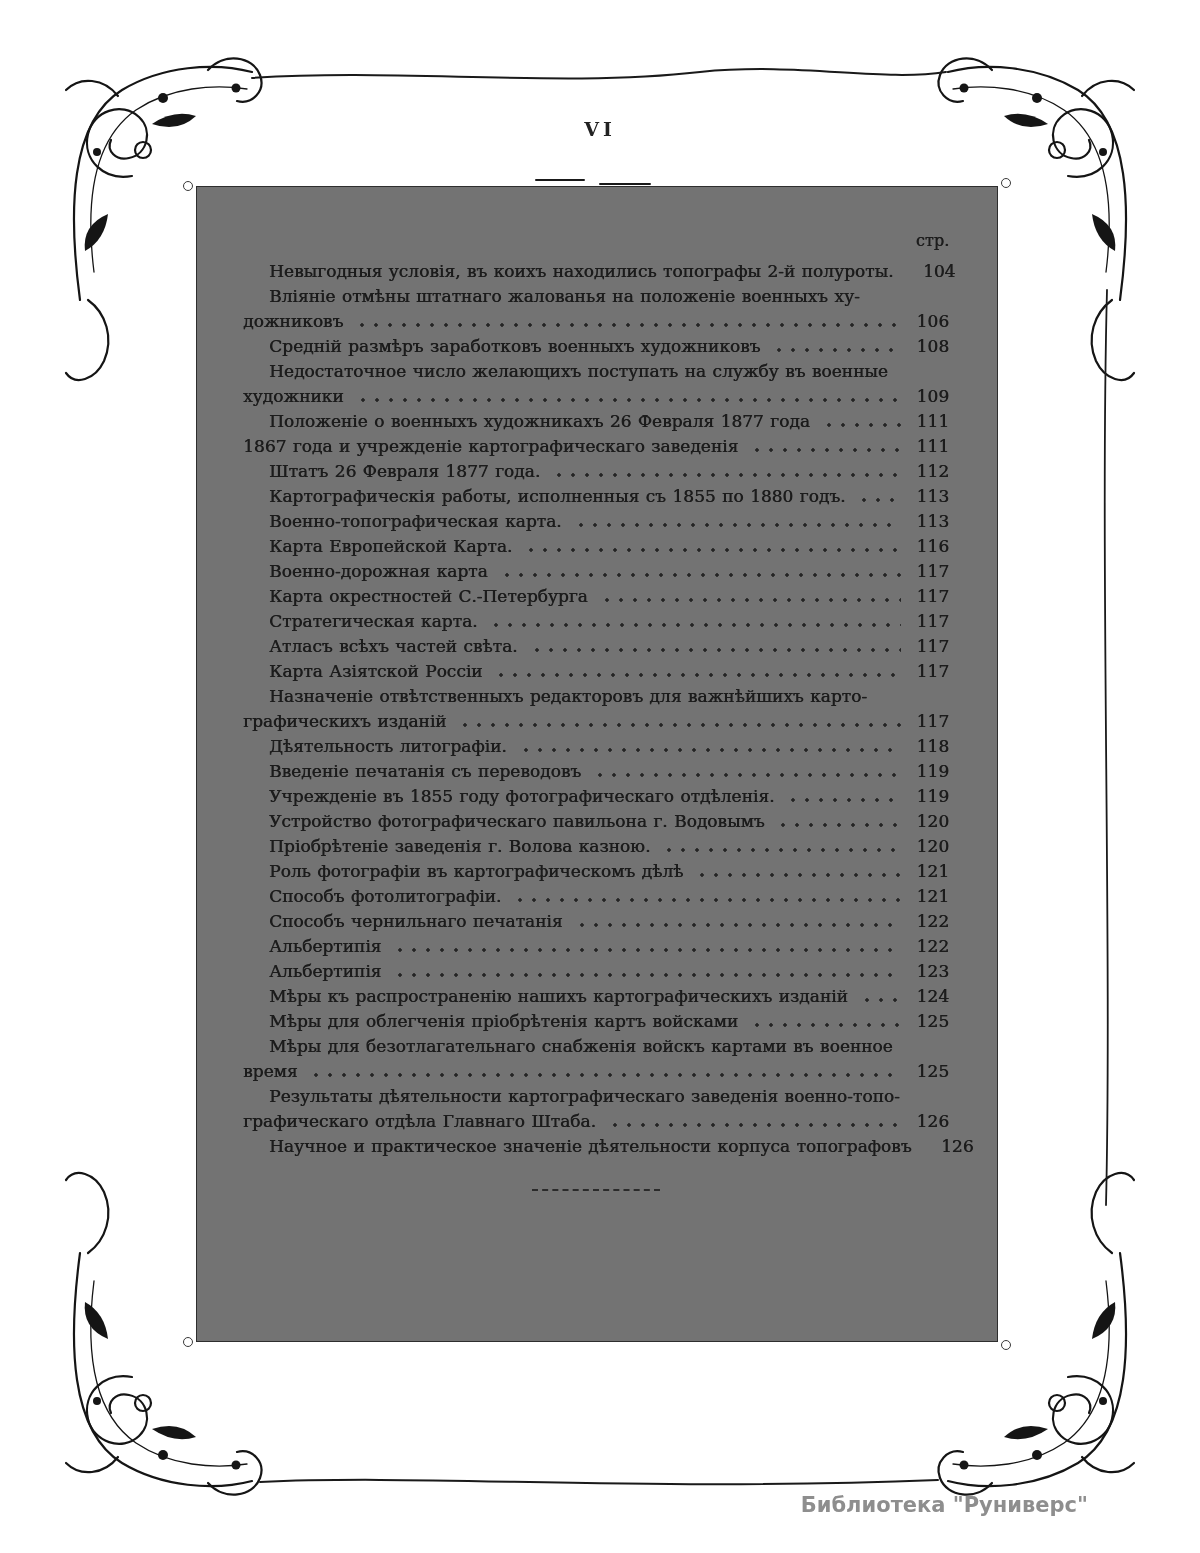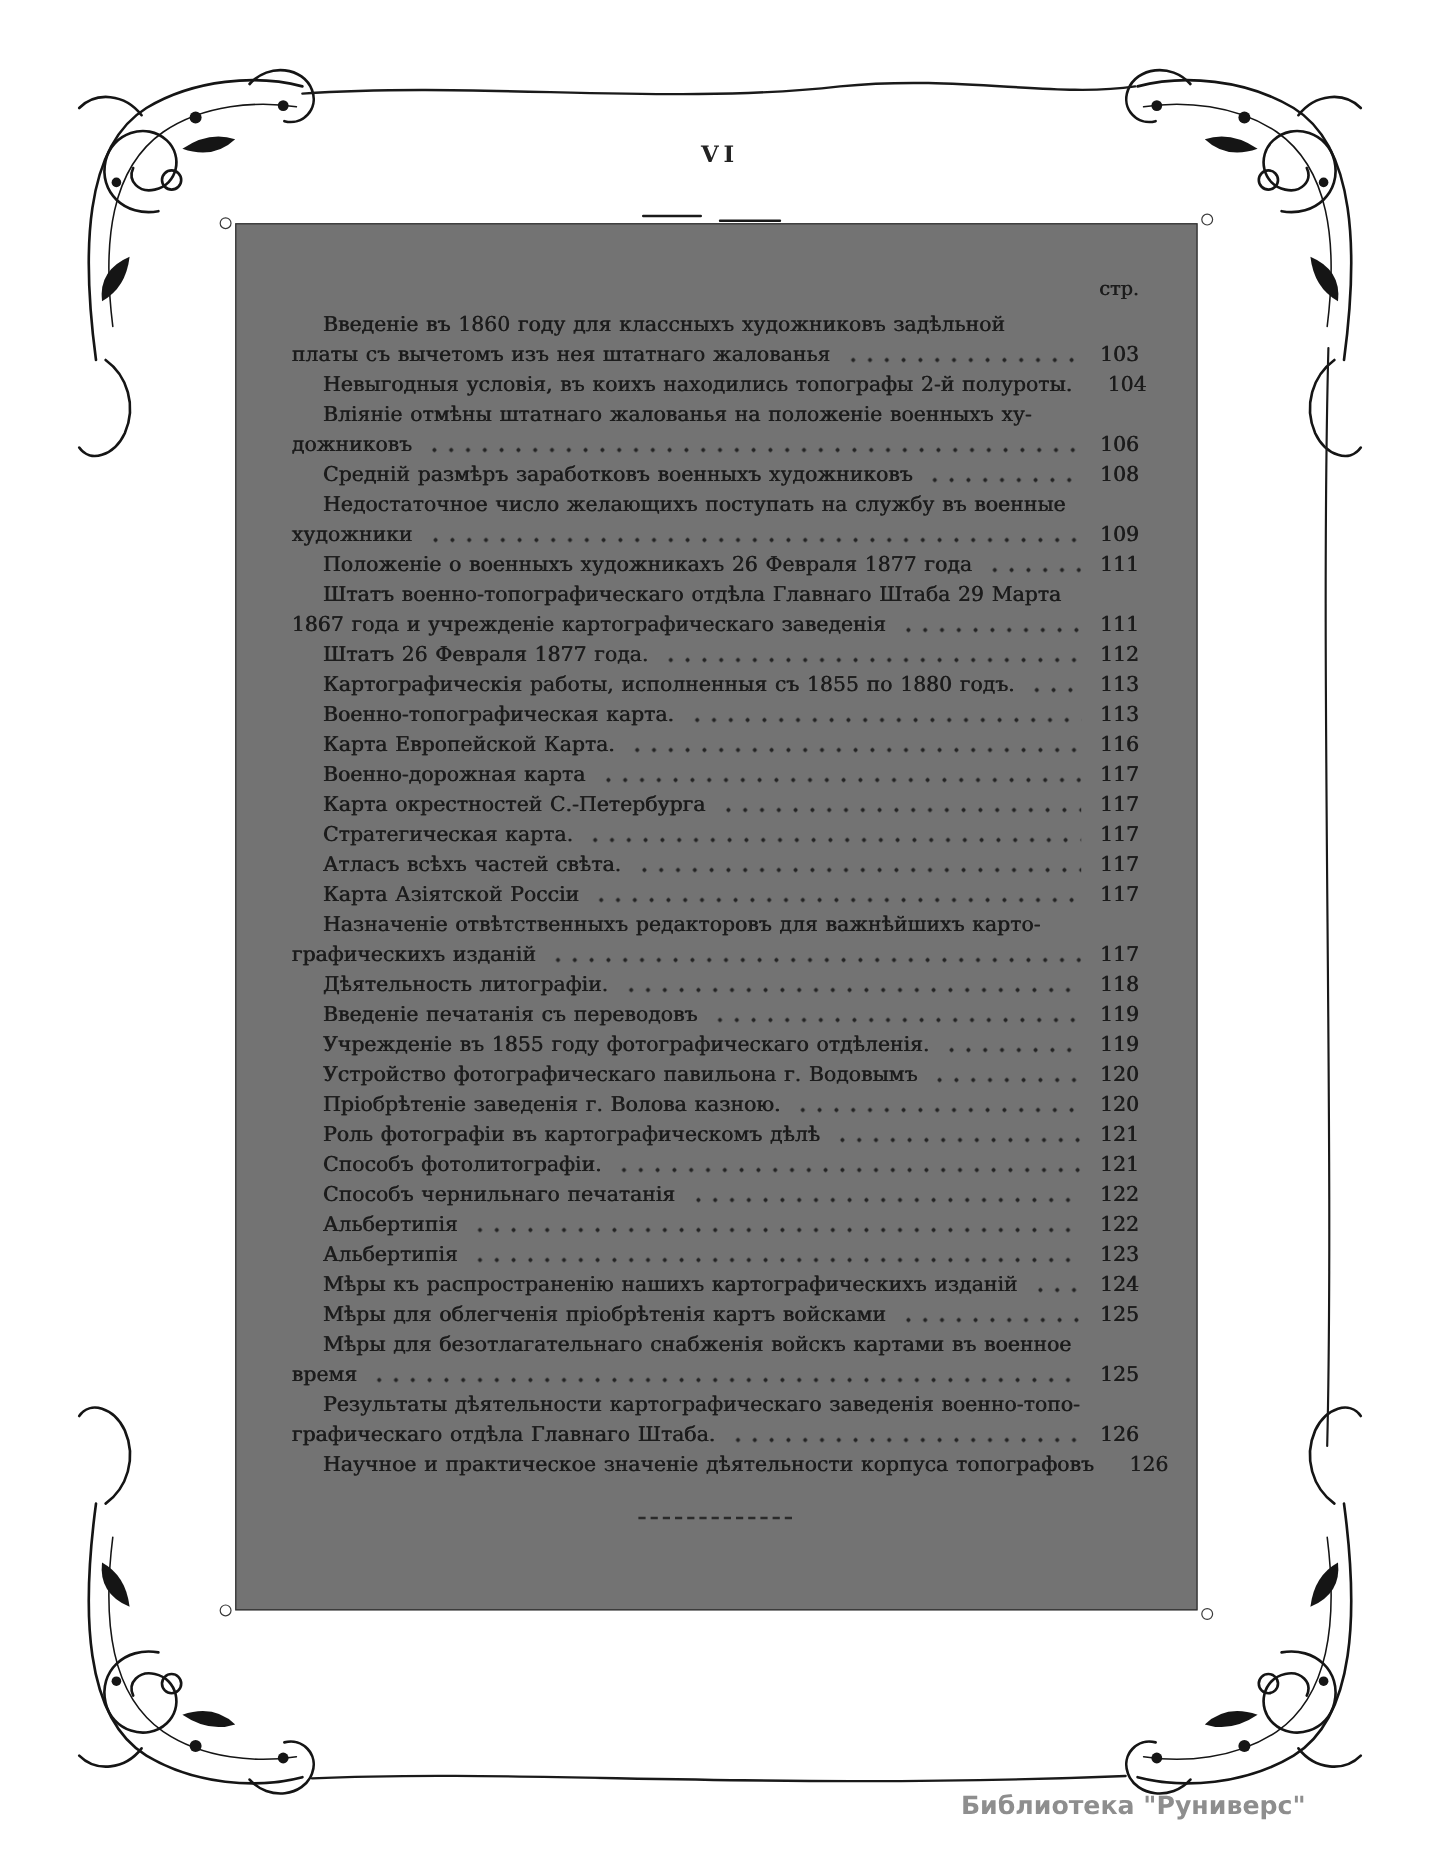--- a/index.html
+++ b/index.html
@@ -138,30 +138,20 @@
     <span class="ring tl"></span>
     <span class="ring tr"></span>
     <span class="ring bl"></span>
     <span class="ring br"></span>
 
     <div class="toc">
       <div class="col-header">стр.</div>
       <div id="toc-entries">
           <div class="entry">
             <div class="line first">
-              <span class="txt">Введеніе въ 1860 году для классныхъ художниковъ задѣльной</span>
-            </div>
-            <div class="line">
-              <span class="txt">платы съ вычетомъ изъ нея штатнаго жалованья</span>
-              <span class="leader"></span>
-              <span class="pagenum">103</span>
-            </div>
-          </div>
-          <div class="entry">
-            <div class="line first">
               <span class="txt">Невыгодныя условія, въ коихъ находились топографы 2-й полуроты.</span>
               <span class="leader"></span>
               <span class="pagenum">104</span>
             </div>
           </div>
           <div class="entry">
             <div class="line first">
               <span class="txt">Вліяніе отмѣны штатнаго жалованья на положеніе военныхъ ху-</span>
             </div>
             <div class="line">
@@ -188,23 +178,20 @@
             </div>
           </div>
           <div class="entry">
             <div class="line first">
               <span class="txt">Положеніе о военныхъ художникахъ 26 Февраля 1877 года</span>
               <span class="leader"></span>
               <span class="pagenum">111</span>
             </div>
           </div>
           <div class="entry">
-            <div class="line first">
-              <span class="txt">Штатъ военно-топографическаго отдѣла Главнаго Штаба 29 Марта</span>
-            </div>
             <div class="line">
               <span class="txt">1867 года и учрежденіе картографическаго заведенія</span>
               <span class="leader"></span>
               <span class="pagenum">111</span>
             </div>
           </div>
           <div class="entry">
             <div class="line first">
               <span class="txt">Штатъ 26 Февраля 1877 года.</span>
               <span class="leader"></span>

